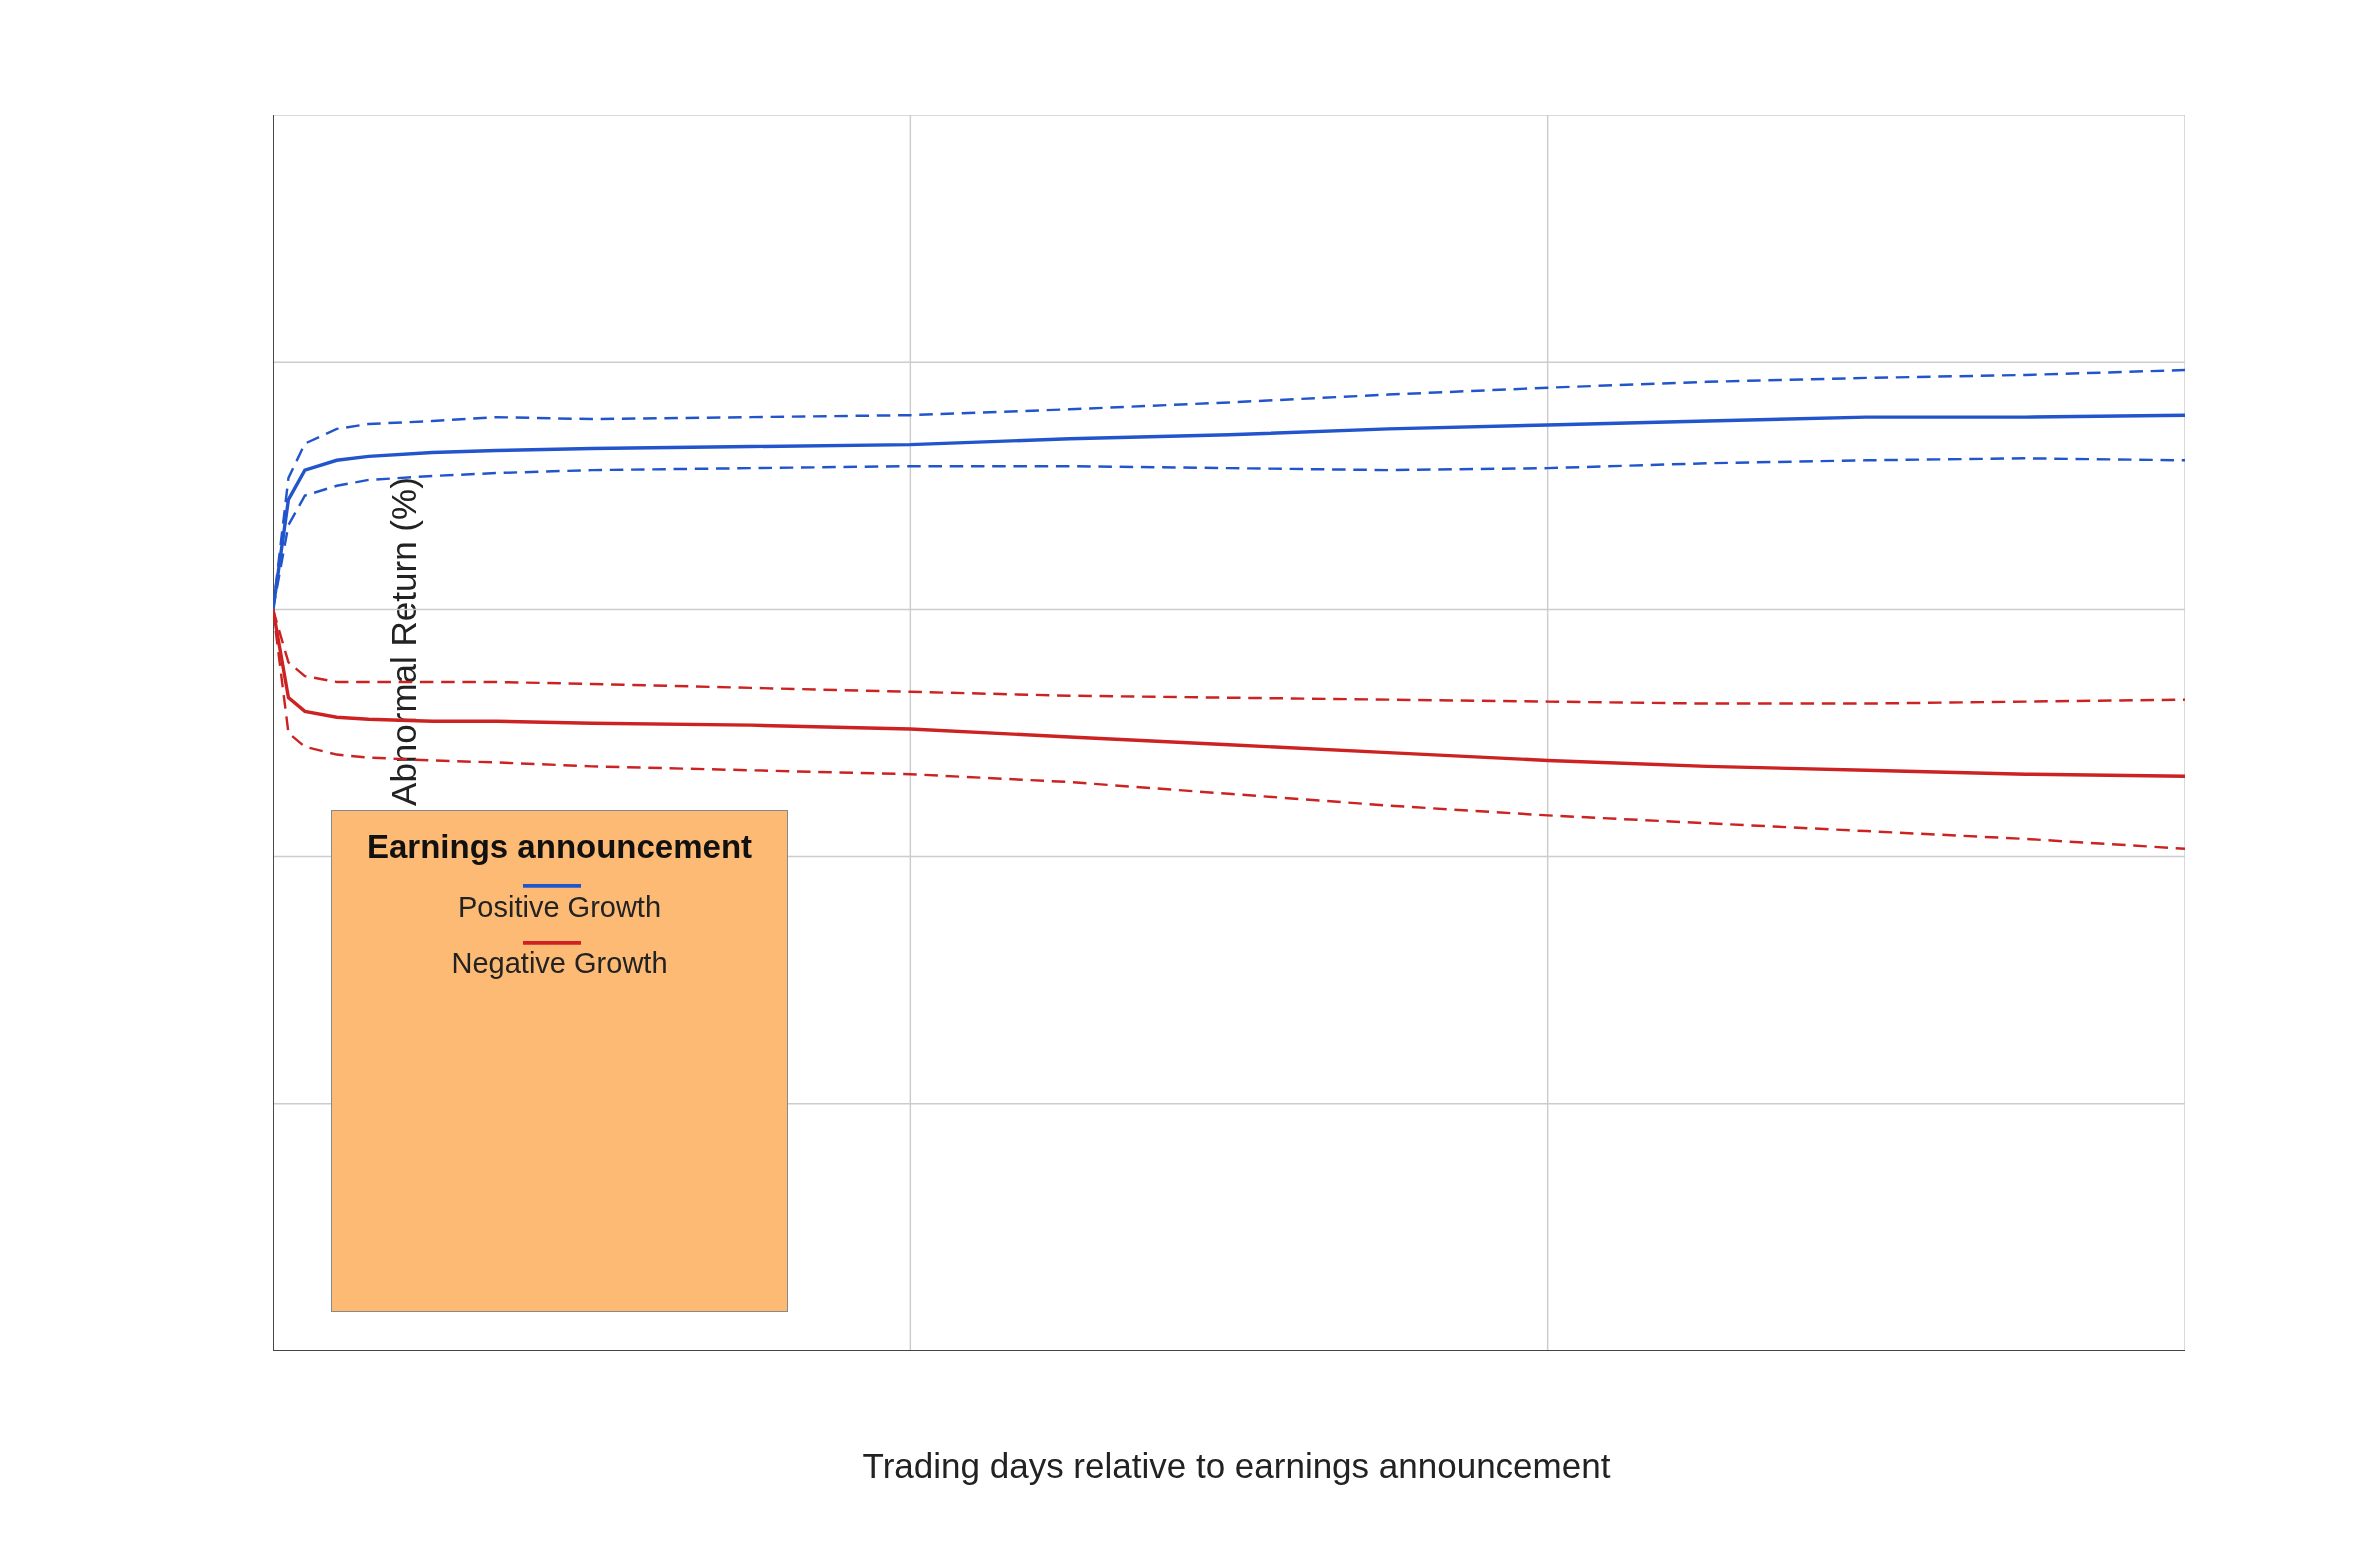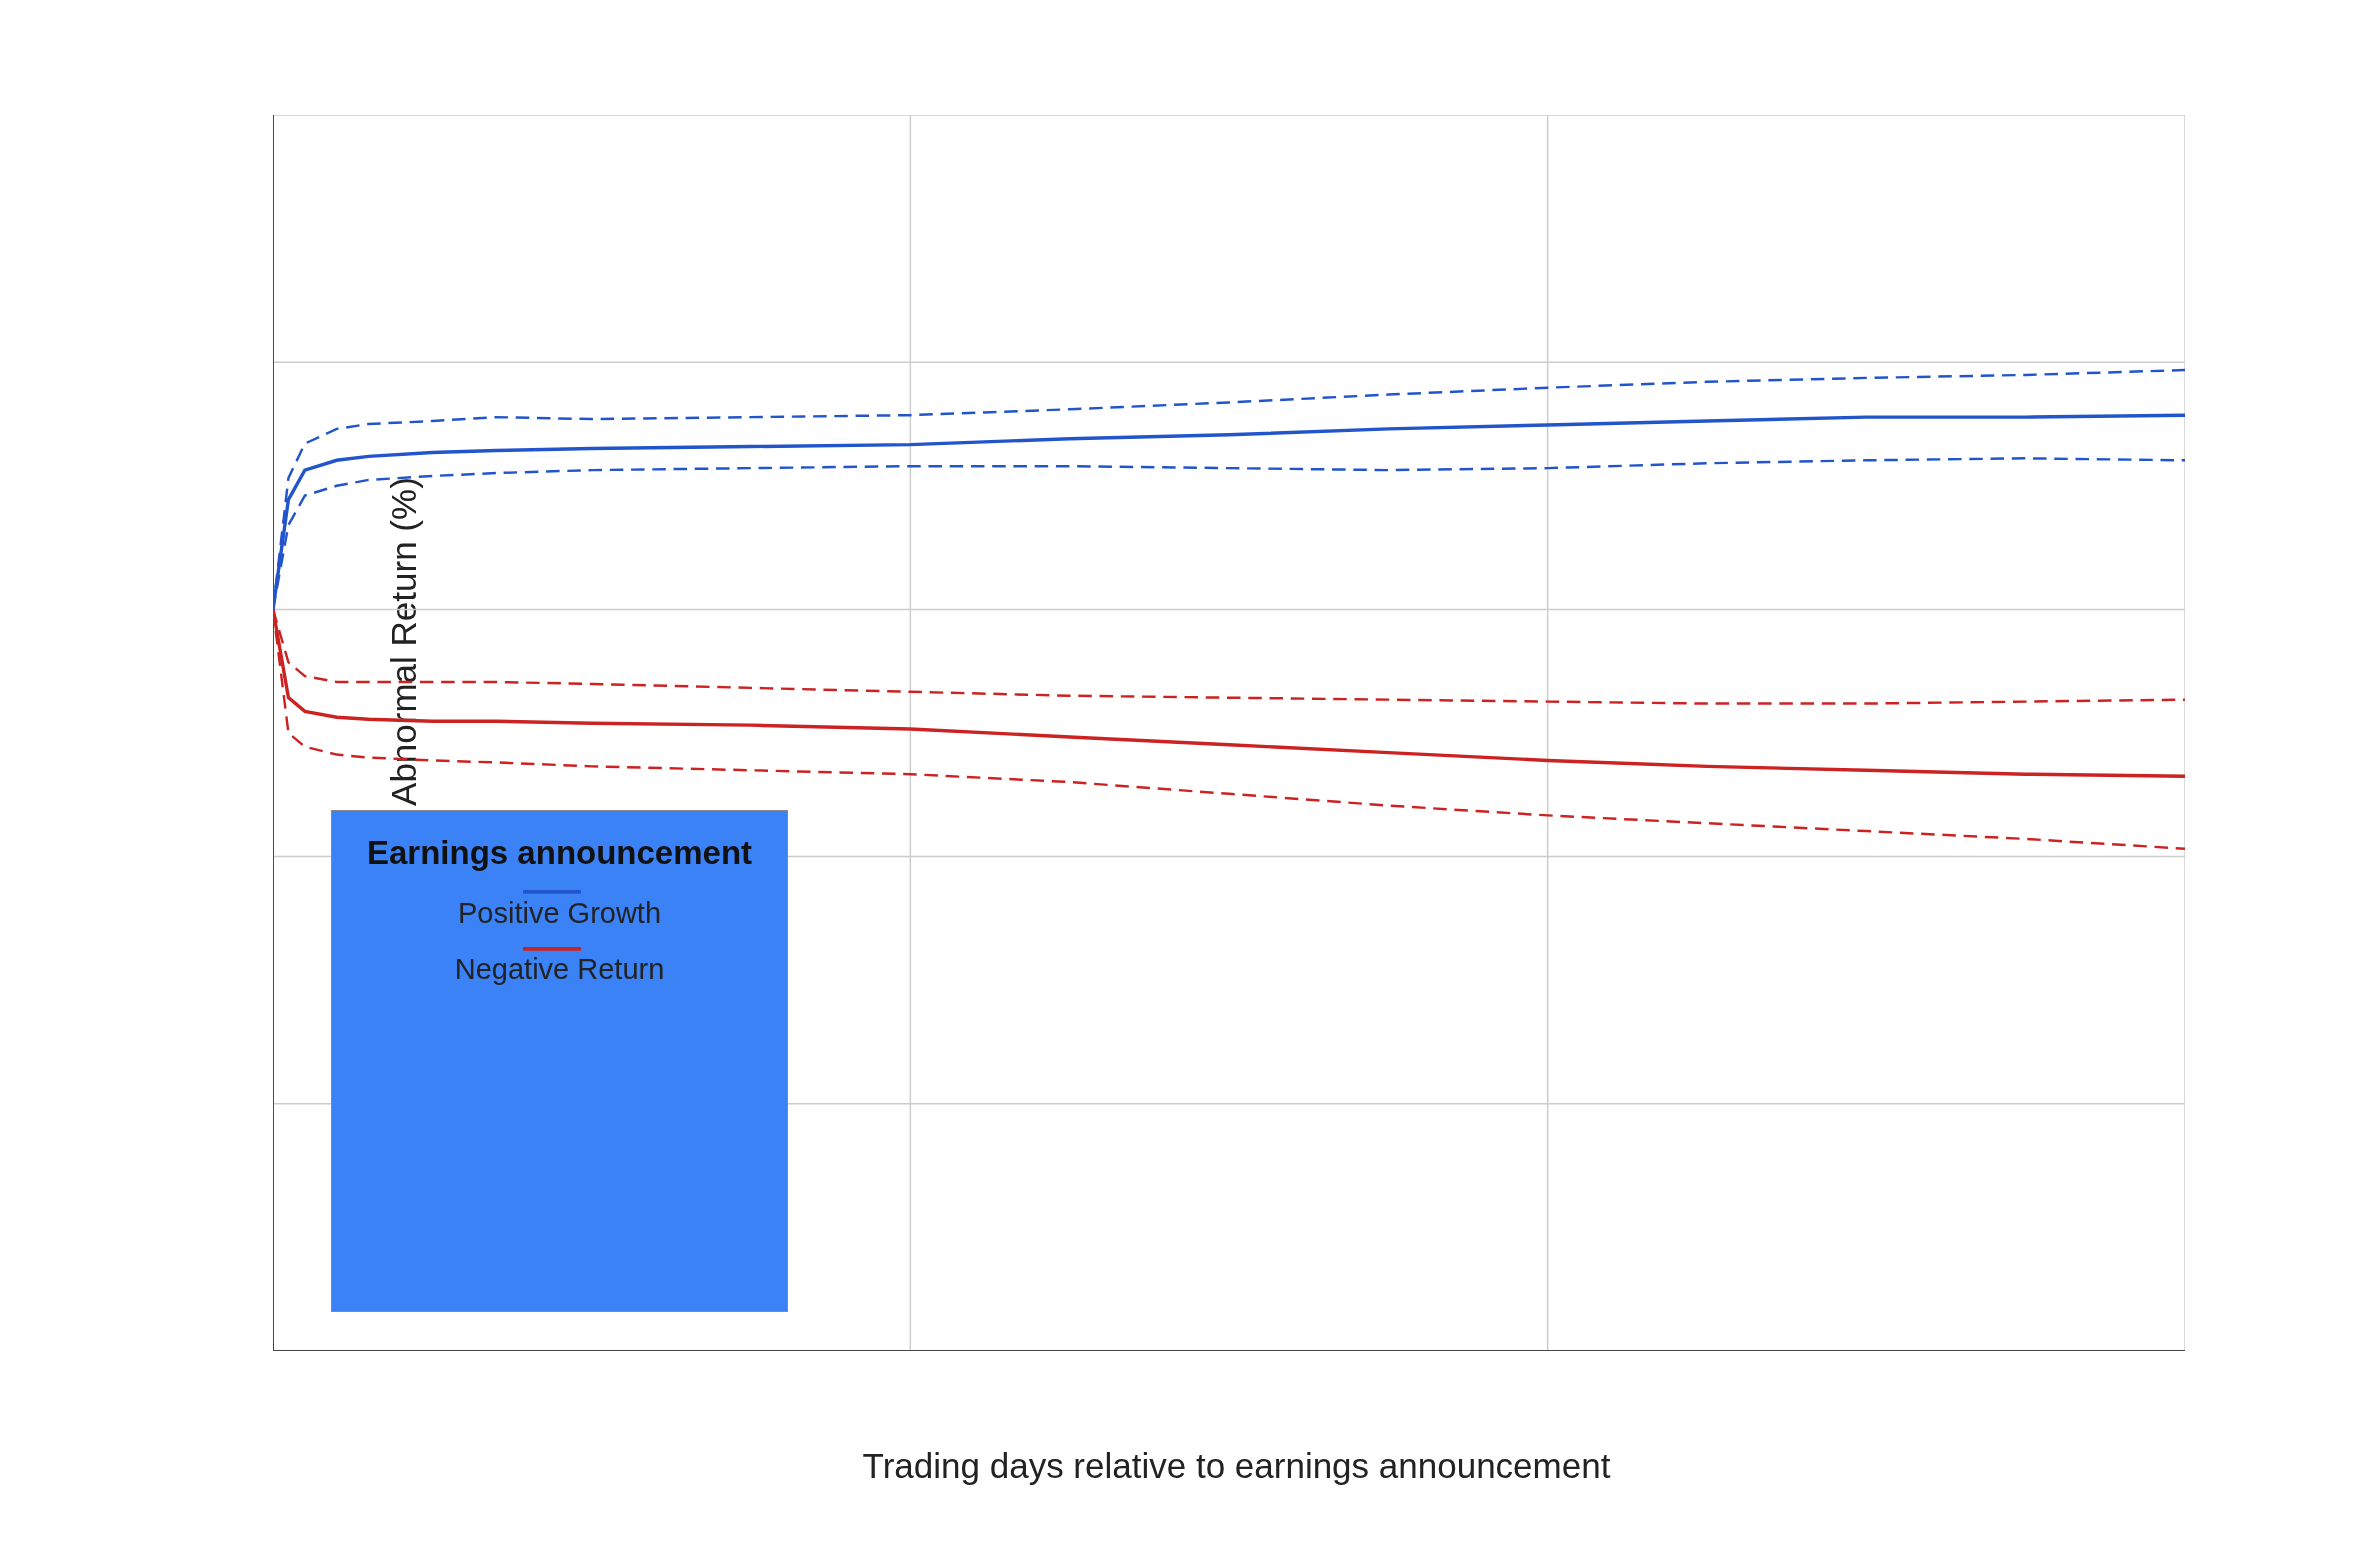--- a/index.html
+++ b/index.html
@@ -16,22 +16,22 @@
       width: 2124px;
       height: 1448px;
       position: relative;
       background: #ffffff;
     }
     .legend-box {
       position: absolute;
       left: 77px;
       bottom: 193px;
       border: 1.4px solid #888;
-      background: #3b82f6;
-      padding: 23px 35px;
+      background: #fdba74;
+      padding: 17px 35px;
     }
     .legend-title {
       font-size: 33px;
       font-weight: bold;
       color: #111;
       margin-bottom: 15.4px;
     }
     .legend-item {
       display: flex;
       align-items: center;
@@ -248,18 +248,18 @@
     <div class="legend-item">
       <svg width="58" height="9.7" style="margin-right:15.4px; flex-shrink:0;" viewBox="0 0 60 10">
         <line x1="0" y1="5" x2="60" y2="5" stroke="#2255cc" stroke-width="4"></line>
       </svg>
       <span class="legend-label">Positive Growth</span>
     </div>
     <div class="legend-item">
       <svg width="58" height="9.7" style="margin-right:15.4px; flex-shrink:0;" viewBox="0 0 60 10">
         <line x1="0" y1="5" x2="60" y2="5" stroke="#cc2222" stroke-width="4"></line>
       </svg>
-      <span class="legend-label">Negative Return</span>
+      <span class="legend-label">Negative Growth</span>
     </div>
   </div>
 
 </div>
 
 
 </body></html>

